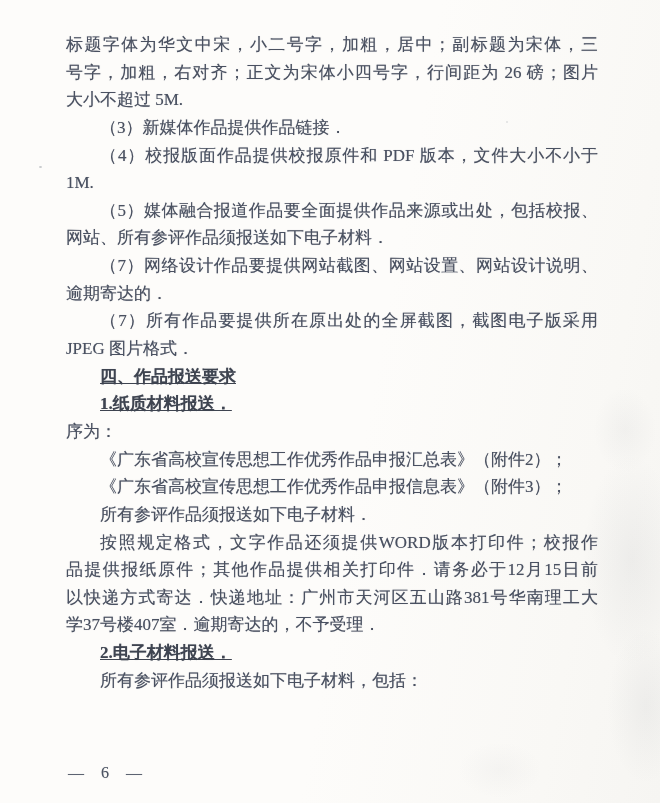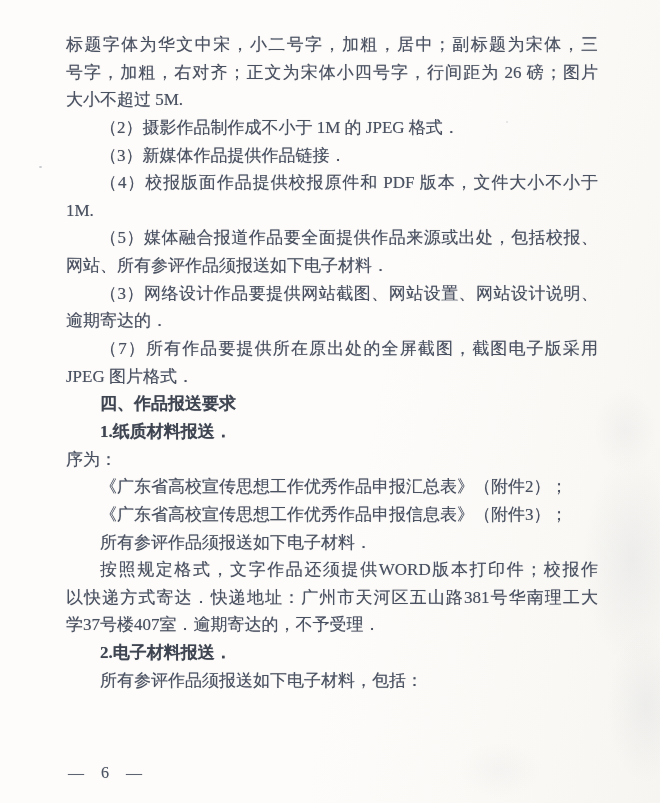--- a/index.html
+++ b/index.html
@@ -37,20 +37,21 @@
   .line.full {
     text-align: justify;
     text-align-last: justify;
   }
   .line.indent {
     text-indent: 34px;
   }
   .line.bold {
     font-weight: 700;
     color: #3e4450;
+    text-decoration: underline;
   }
   .footer {
     position: absolute;
     left: 68px;
     top: 764px;
     font-size: 16px;
     letter-spacing: 2px;
     word-spacing: 9px;
     color: #4d5463;
     text-shadow: 0 0 0.7px rgba(74, 81, 97, 0.5);
@@ -67,36 +68,36 @@
 </head>
 <body>
 
 <div class="page">
   <div class="speck s1"></div>
   <div class="speck s2"></div>
   <div class="body-text">
       <div class="line full">标题字体为华文中宋，小二号字，加粗，居中；副标题为宋体，三</div>
       <div class="line full">号字，加粗，右对齐；正文为宋体小四号字，行间距为 26 磅；图片</div>
       <div class="line">大小不超过 5M.</div>
-      <div class="line indent">（2）摄影作品制作成不小于 1M 的 JPEG 格式．</div>
       <div class="line indent">（3）新媒体作品提供作品链接．</div>
       <div class="line indent full">（4）校报版面作品提供校报原件和 PDF 版本，文件大小不小于</div>
       <div class="line">1M.</div>
       <div class="line indent full">（5）媒体融合报道作品要全面提供作品来源或出处，包括校报、</div>
       <div class="line">网站、所有参评作品须报送如下电子材料．</div>
-      <div class="line indent full">（3）网络设计作品要提供网站截图、网站设置、网站设计说明、</div>
+      <div class="line indent full">（7）网络设计作品要提供网站截图、网站设置、网站设计说明、</div>
       <div class="line">逾期寄达的．</div>
       <div class="line indent full">（7）所有作品要提供所在原出处的全屏截图，截图电子版采用</div>
       <div class="line">JPEG 图片格式．</div>
       <div class="line bold indent">四、作品报送要求</div>
       <div class="line bold indent">1.纸质材料报送．</div>
       <div class="line">序为：</div>
       <div class="line indent">《广东省高校宣传思想工作优秀作品申报汇总表》（附件2）；</div>
       <div class="line indent">《广东省高校宣传思想工作优秀作品申报信息表》（附件3）；</div>
       <div class="line indent">所有参评作品须报送如下电子材料．</div>
       <div class="line indent full">按照规定格式，文字作品还须提供WORD版本打印件；校报作</div>
+      <div class="line full">品提供报纸原件；其他作品提供相关打印件．请务必于12月15日前</div>
       <div class="line full">以快递方式寄达．快递地址：广州市天河区五山路381号华南理工大</div>
       <div class="line">学37号楼407室．逾期寄达的，不予受理．</div>
       <div class="line bold indent">2.电子材料报送．</div>
       <div class="line indent">所有参评作品须报送如下电子材料，包括：</div>
     </div>
   <div class="footer">— 6 —</div>
 </div>
 
 </body></html>

